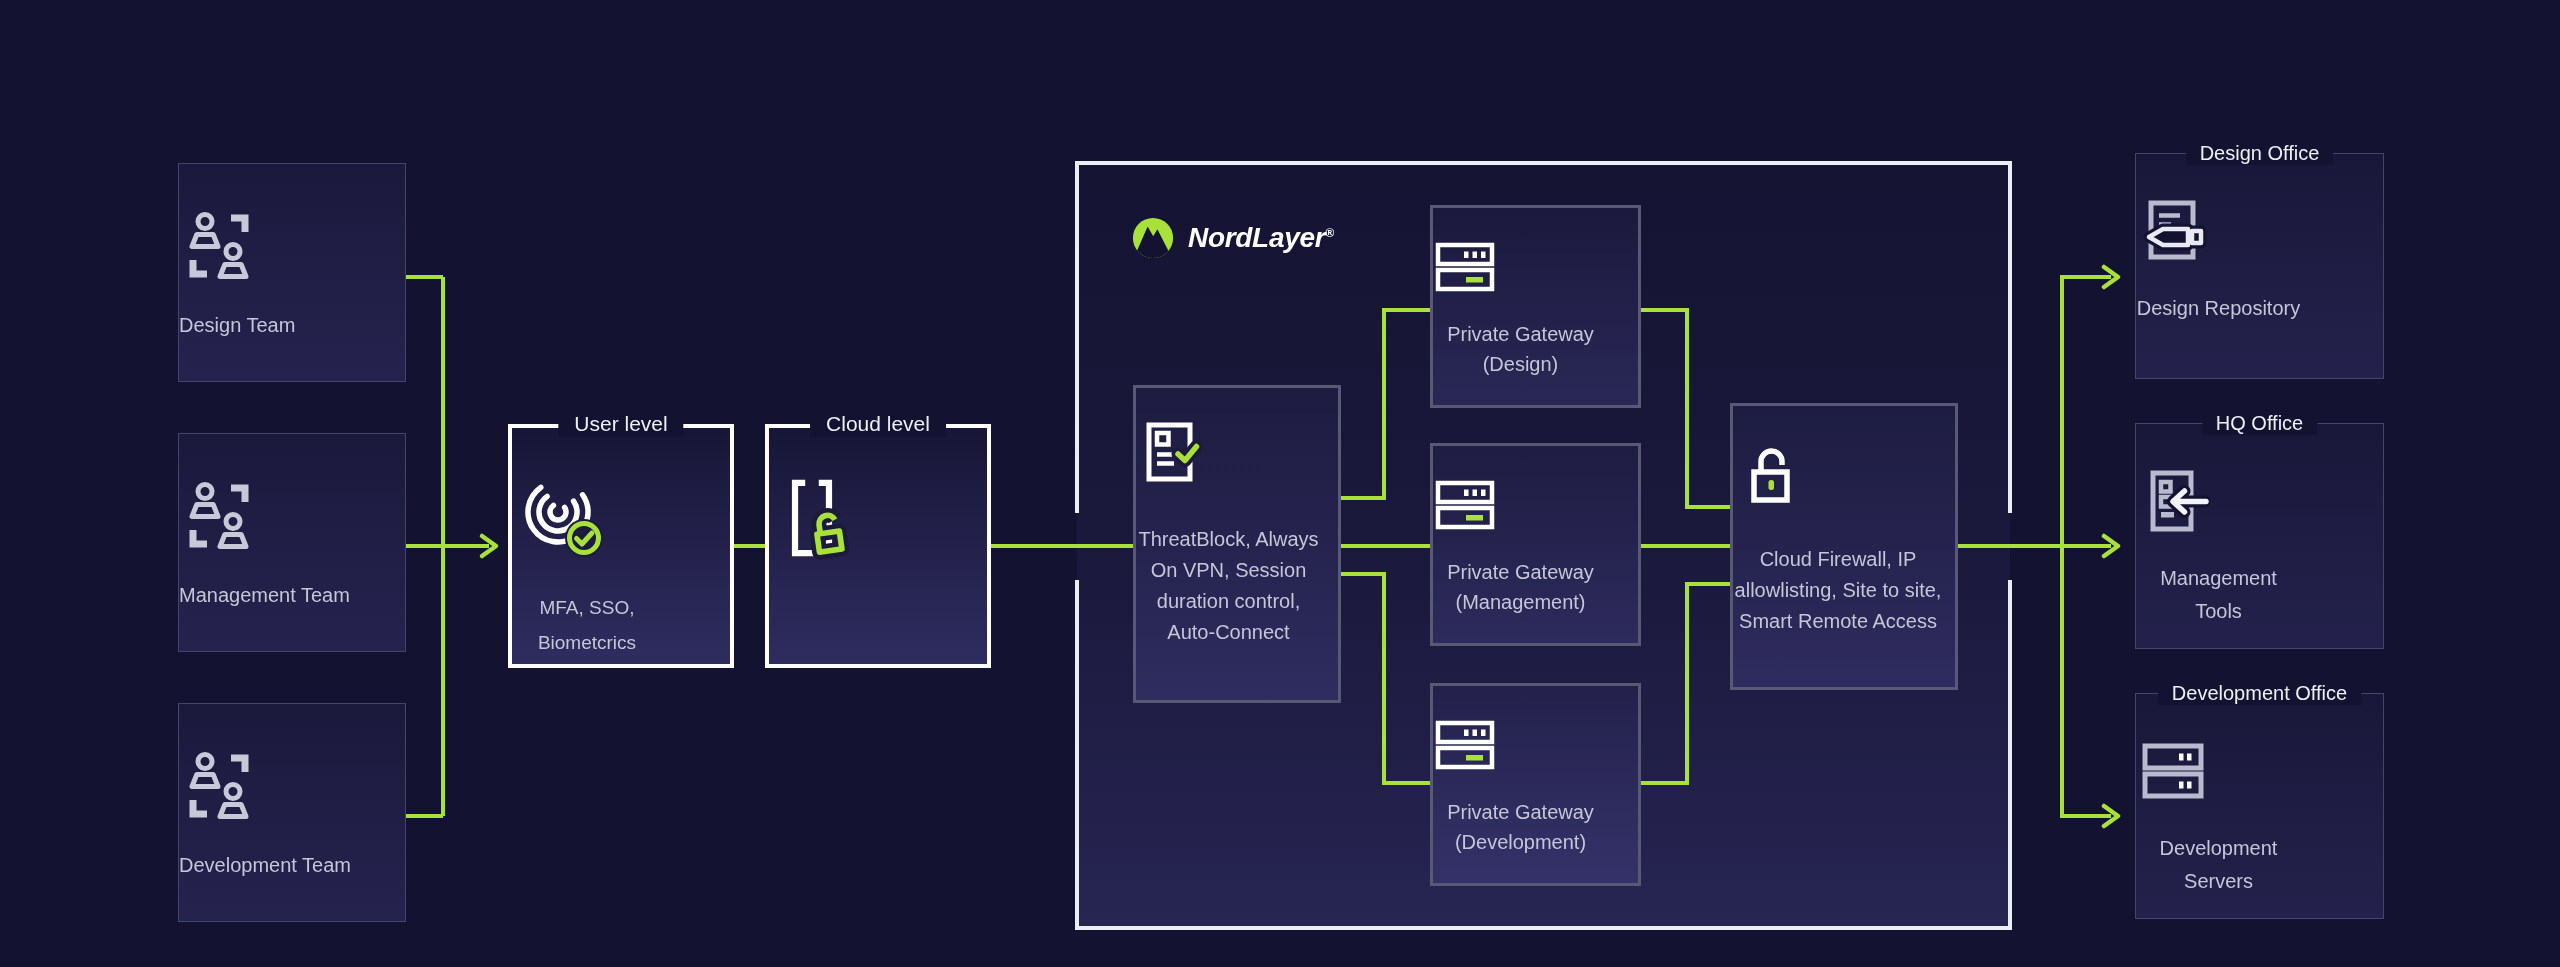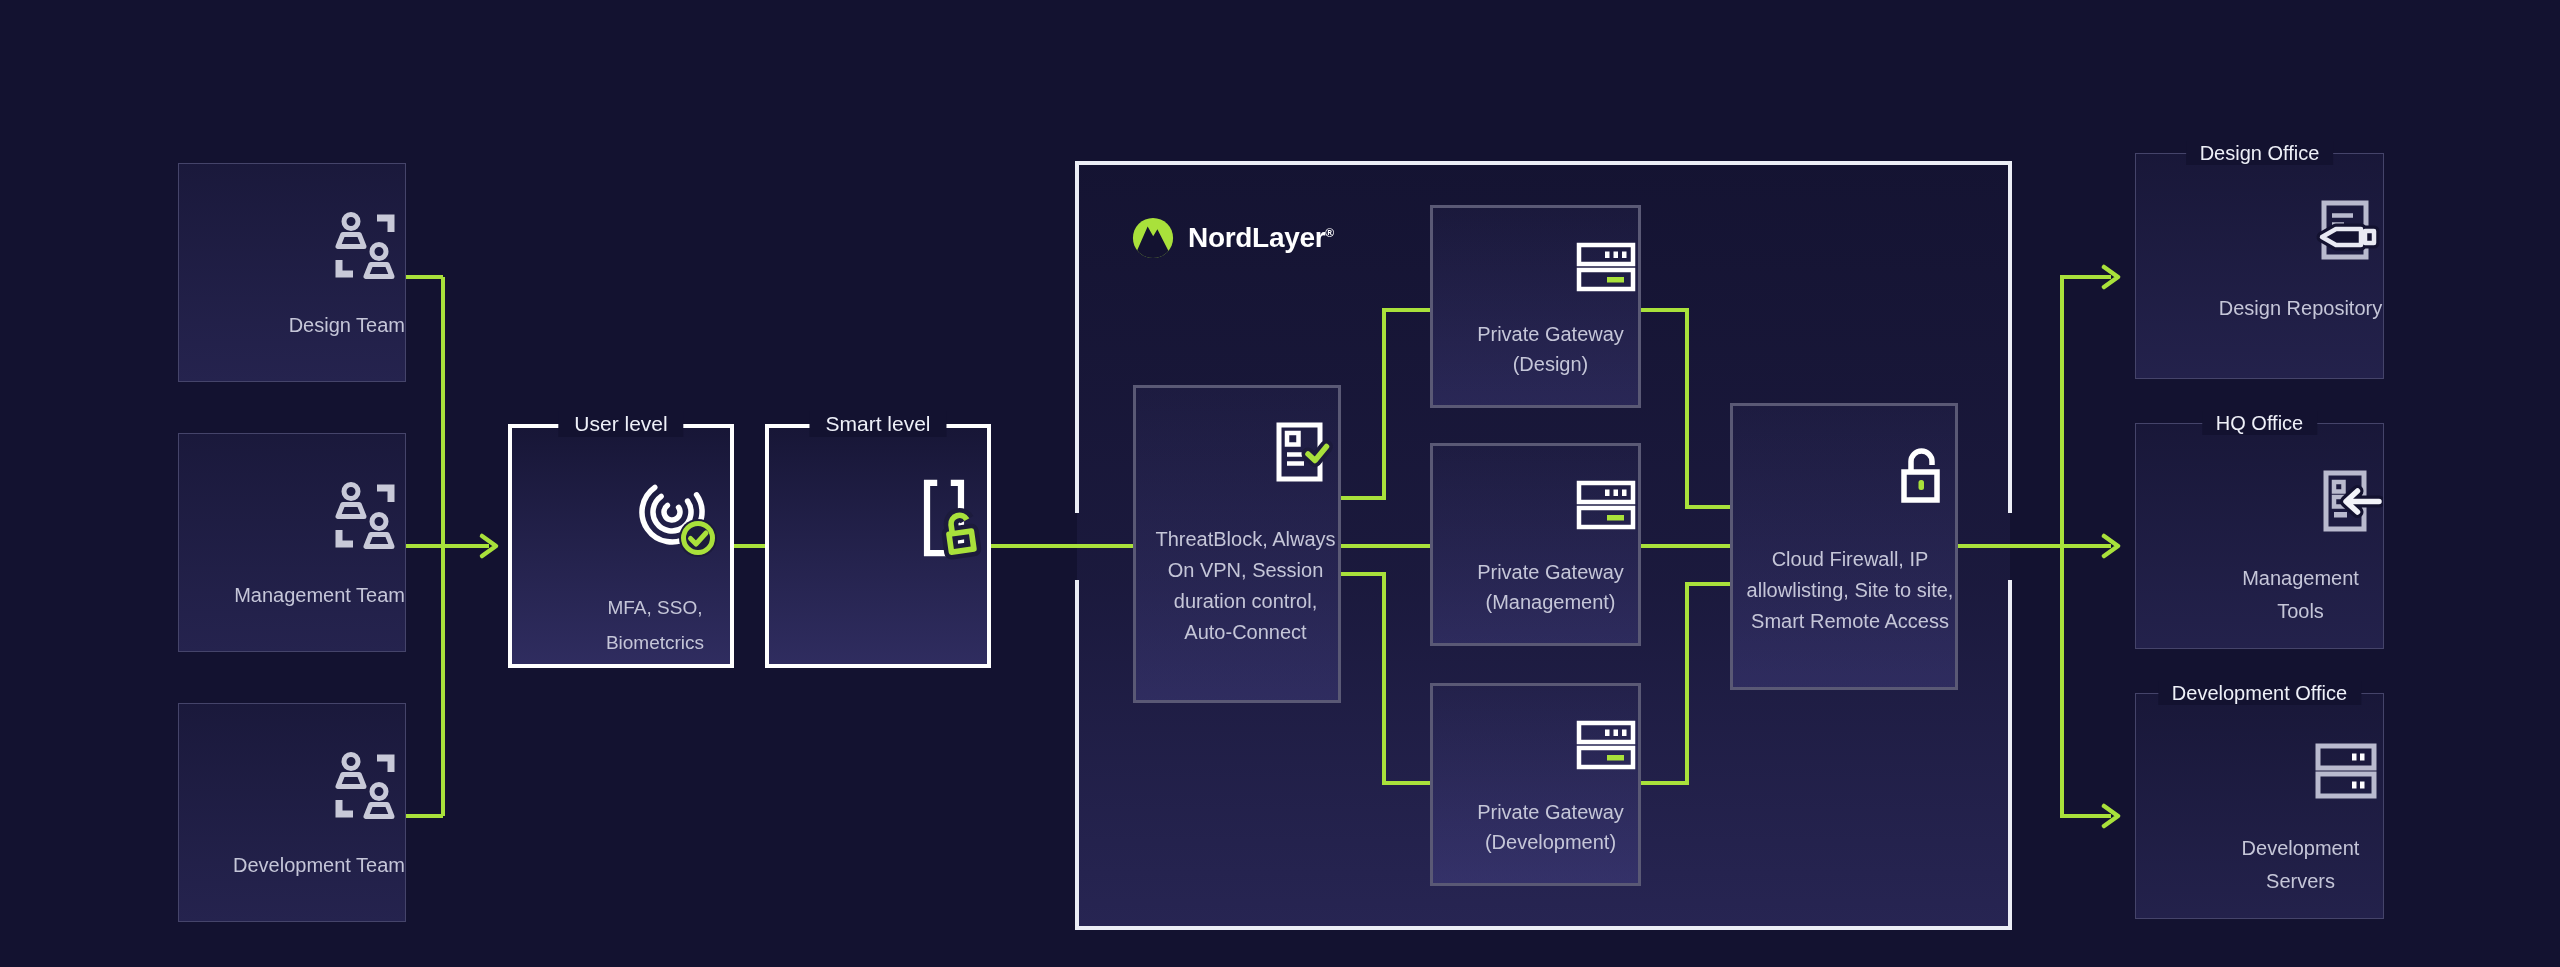--- a/index.html
+++ b/index.html
@@ -2,41 +2,41 @@
 <html><head>
 <meta charset="utf-8">
 <style>
   html,body{margin:0;padding:0;background:#131230;}
   .canvas{position:relative;width:2560px;height:967px;background:#131230;overflow:hidden;
           font-family:"Liberation Sans","DejaVu Sans",sans-serif;}
   svg{display:block}
   .overlay{position:absolute;left:0;top:0;z-index:1;}
   .bigbox-bg{position:absolute;left:1077px;top:163px;width:933px;height:765px;z-index:0;
              background:linear-gradient(180deg,rgba(90,86,160,0.02) 0%,rgba(95,90,175,0.10) 55%,rgba(110,104,205,0.22) 100%);}
-  .box{position:absolute;box-sizing:border-box;display:flex;flex-direction:column;align-items:flex-end;z-index:2;}
+  .box{position:absolute;box-sizing:border-box;display:flex;flex-direction:column;align-items:flex-start;z-index:2;}
   .team-box{left:178px;width:228px;height:219px;border:1.5px solid #45446a;padding-top:44px;
             background:linear-gradient(180deg,rgba(90,86,160,0.10),rgba(100,95,185,0.22));}
   .level-box{top:424px;width:226px;height:244px;border:4px solid #ffffff;padding-top:40px;
              background:linear-gradient(180deg,rgba(90,86,160,0.06),rgba(112,106,205,0.30));}
   .inner-box{box-sizing:border-box;border:3px solid #5a5975;
              background:linear-gradient(180deg,rgba(90,86,160,0.08),rgba(112,106,205,0.20));}
   .gw-box{left:1430px;width:211px;height:203px;padding-top:30px;}
   .office-box{left:2135px;width:249px;height:226px;border:1.5px solid #45446a;padding-top:42px;
               background:linear-gradient(180deg,rgba(90,86,160,0.08),rgba(100,95,185,0.20));}
   .tag{position:absolute;left:50%;transform:translateX(-50%);background:#131230;
        white-space:nowrap;color:#eef0f8;}
   .level-tag{top:-17px;font-size:21px;line-height:26px;padding:0 16px;}
   .office-tag{top:-13px;font-size:20px;line-height:24px;padding:0 14px;}
   .label{color:#c5c6d8;text-align:center;}
   .team-label{font-size:20px;margin-top:26px;white-space:nowrap;}
   .level-label{font-size:19px;line-height:35px;margin-top:22px;width:150px;}
   .body-label{font-size:20px;line-height:31px;margin-top:34px;}
   .gw-label{width:175px;line-height:30px;margin-top:21px;}
   .office-label{font-size:20px;line-height:33px;margin-top:24px;width:165px;}
-  .logo{position:absolute;left:1131px;top:216px;display:flex;align-items:center;z-index:2;}
+  .logo{position:absolute;left:1131px;top:216px;display:flex;align-items:center;z-index:2;font-style:italic;}
   .logo-text{color:#ffffff;font-size:28px;font-weight:bold;margin-left:13px;letter-spacing:-0.3px;}
   .logo-text sup{font-size:12px;}
 </style>
 </head>
 <body>
 
 <div class="canvas">
 
   <div class="bigbox-bg"></div>
 
@@ -105,21 +105,21 @@
         <path d="M46 36 A8 8 0 1 0 54 44"></path>
       </g>
       <circle cx="72" cy="70" r="19" fill="#1c1b3c"></circle>
       <circle cx="72" cy="70" r="14.5" stroke="#a9e13b" stroke-width="5" fill="none"></circle>
       <path d="M64.5 70.5 L70 76 L80 65" stroke="#a9e13b" stroke-width="5" fill="none" stroke-linecap="round" stroke-linejoin="round"></path>
     </svg>
     <div class="label level-label">MFA, SSO, Biometcrics</div>
   </div>
 
   <div class="box level-box" style="left:765px">
-    <div class="tag level-tag">Smart level</div>
+    <div class="tag level-tag">Cloud level</div>
     <svg width="86" height="100" viewBox="0 0 76 88">
       <path d="M32 13 H23 V75 H53 V13 H44" stroke="#ffffff" stroke-width="5.5" fill="none"></path>
       <g transform="rotate(-8 52 62)">
         <g stroke="#1c1b3c" stroke-width="13" fill="none" stroke-linejoin="round">
           <path d="M46 57 V49 A7.5 7.5 0 0 1 60.5 46.5"></path>
             <rect x="43" y="57" width="20" height="16"></rect>
         </g>
         <g stroke="#a9e13b" stroke-width="5" fill="none" stroke-linejoin="round">
           <path d="M46 57 V49 A7.5 7.5 0 0 1 60.5 46.5"></path>
             <rect x="43" y="57" width="20" height="16"></rect>

